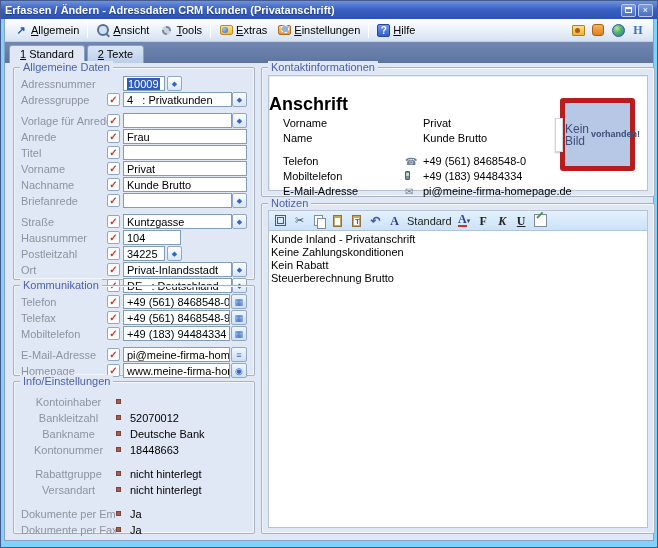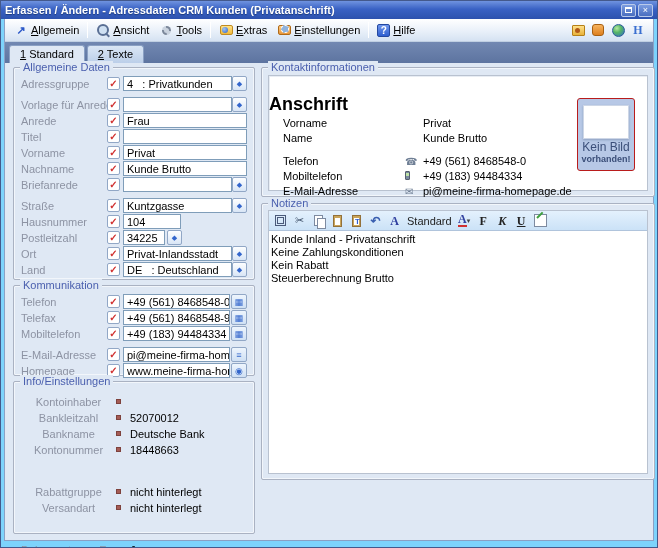--- a/index.html
+++ b/index.html
@@ -97,37 +97,37 @@
   .ddbtn { width:15px; height:15px; flex:none; border:1px solid #91a7c6; border-radius:2px;
            background:linear-gradient(180deg,#fdfeff,#d9e6f6); display:flex; align-items:center;
            justify-content:center; color:#3366cc; font-size:7px; cursor:default; }
   .sqbtn { width:16px; height:15px; flex:none; margin-left:1px; border:1px solid #91a7c6; border-radius:2px;
            background:linear-gradient(180deg,#eef5fd,#cfe0f4); display:flex; align-items:center;
            justify-content:center; color:#3366cc; font-size:9px; cursor:default; }
   .sel { background:#2e5cb8; color:#fff; padding:0 1px; }
 
   
   .irow { display:flex; align-items:center; height:15px; margin-bottom:1px; }
-  .irow.gap { margin-top:27px; }
+  .irow.gap { margin-top:9px; }
   .irow .lbl { width:95px; }
   .bullet { width:5px; height:5px; background:#a55c55; border:1px solid #7e423d; margin-right:9px; flex:none; }
 
   
   .white-panel { position:absolute; inset:7px 6px 5px 6px; background:#fff; border:1px solid #b9c2d0;
                  box-shadow:inset 1px 1px 0 #e8edf4; }
   .contact-head { position:absolute; left:0; top:18px; font-weight:bold; font-size:18px;text-align:center; }
   .crow { position:absolute; left:14px; display:flex; align-items:center; height:14px; }
   .crow .clbl { width:122px; flex:none; }
   .crow .cico { width:18px; flex:none; color:#6f7f95; font-size:10px; }
   .mobile-ico { display:inline-block; width:5px; height:9px; background:#7a8aa0; border:1px solid #55606e;
                 border-radius:1px; position:relative; }
   .mobile-ico::after { content:""; position:absolute; inset:1px 0 3px 0; background:#bfe3a8; }
 
-  .noimage { position:absolute; right:12px; top:22px; width:58px; height:73px; background:#b7c8e6;
-             border:1px solid #b91c1c; border-radius:3px; display:flex; flex-direction:column;
+  .noimage { position:absolute; right:12px; top:22px; width:75px; height:73px; background:#b7c8e6;
+             border:5px solid #b91c1c; border-radius:3px; display:flex; flex-direction:row;
              align-items:center; justify-content:center; gap:2px; }
   .thumb { width:46px; height:34px; background:#fff; border:1px solid #cdd6e6; padding:3px;
            box-shadow:0 1px 2px rgba(60,80,120,.35); }
   .thumb-img { width:100%; height:100%;
                background:linear-gradient(160deg,#e8f0f6 0%,#cfdce8 35%,#9db2c8 55%,#718ba6 75%,#5d768f 100%); }
   .noimg-1 { color:#3b4f79; font-size:12px; line-height:12px; }
   .noimg-2 { color:#3b4f79; font-size:9px; font-weight:bold; line-height:9px; }
 
   
   .notes-inner { position:absolute; inset:6px 6px 5px 6px; background:#fff; border:1px solid #b9c2d0;
@@ -233,20 +233,30 @@
       <span class="tab tab-active"><span class="tab-label">1 Standard</span></span>
       <span class="tab tab-inactive"><span class="tab-label">2 Texte</span></span>
     </div>
 
     <div class="content">
 
       <div class="groupbox" style="left:8px; top:4px; width:242px; height:213px;">
         <span class="legend">Allgemeine Daten</span>
         <div class="gb-inner">
           <div class="row">
+            <span class="lbl">Adressnummer</span>
+            <span style="width:16px;flex:none;"></span>
+            <span class="field" style="width:42px;">
+                <span class="val sel">10009</span>
+              </span>
+            <span class="ddbtn" style="margin-left:2px;">
+                <span>◆</span>
+              </span>
+          </div>
+          <div class="row">
             <span class="lbl">Adressgruppe</span>
             <span class="chk">
                 <i>✓</i>
               </span>
             <span class="field flex1">
                 <span class="val">4   : Privatkunden</span>
               </span>
             <span class="ddbtn">
                 <span>◆</span>
               </span>
@@ -513,21 +523,21 @@
               <span>pi@meine-firma-homepage.de</span>
             </div>
           <div class="noimage">
             <span class="thumb"><span class="thumb-img"></span></span>
             <span class="noimg-1">Kein Bild</span>
             <span class="noimg-2">vorhanden!</span>
           </div>
         </div>
       </div>
 
-      <div class="groupbox" style="left:256px; top:140px; width:394px; height:277px;">
+      <div class="groupbox" style="left:256px; top:140px; width:394px; height:331px;">
         <span class="legend">Notizen</span>
         <div class="notes-inner">
           <div class="notes-toolbar">
             <span class="tbtn">
                 <span class="tb-box"></span>
               </span>
             <span class="tbtn tb-scissors">
                 <span>✂</span>
               </span>
             <span class="tbtn">

